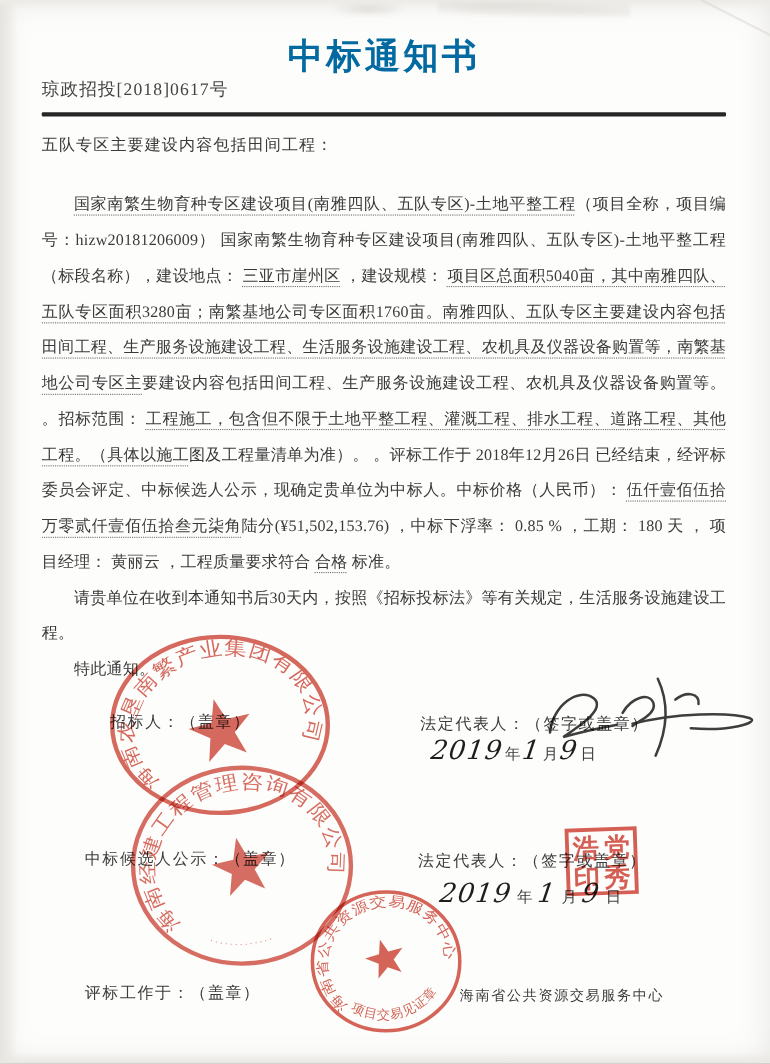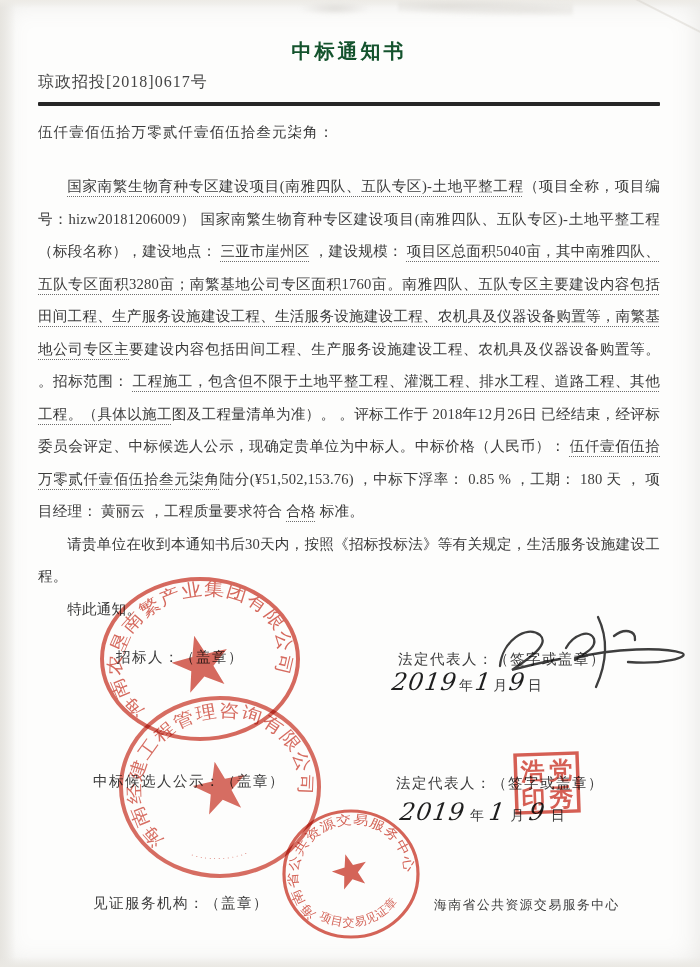--- a/index.html
+++ b/index.html
@@ -23,36 +23,36 @@
   .smudge2 { position:absolute; left:398px; top:0; width:175px; height:16px;
              background:radial-gradient(ellipse at 30% 40%,#cfccc6,rgba(255,255,255,0) 60%),
                         radial-gradient(ellipse at 75% 60%,#d6d3cd,rgba(255,255,255,0) 65%);
              filter:blur(1.5px); opacity:.5; }
   .streak   { position:absolute; left:592px; top:14px; width:150px; height:2px;
               background:#d8d4cd; transform:rotate(27deg); opacity:.5; filter:blur(.4px); }
 
   
   .doc { position:absolute; left:38px; top:36px; width:622px; }
   .title { margin:0; text-align:center; font-family:"Liberation Sans","DejaVu Sans",sans-serif;
-           font-size:20px; font-weight:bold; letter-spacing:3px; color:#14532d; line-height:30px; }
+           font-size:32px; font-weight:bold; letter-spacing:3px; color:#0369a1; line-height:30px; }
   .docno { font-size:16px; letter-spacing:1px; color:#444;
            margin-top:6px; line-height:20px; }
   .rule  { margin-top:10px; height:4px; background:#262626; border-radius:1px; }
   .addressee { margin-top:16px; font-size:14.6px; line-height:20px; letter-spacing:1px; }
   .para { margin:0; font-size:14.6px; line-height:32.5px; letter-spacing:.2px;
           text-align:justify; }
   .para.first { margin-top:28px; text-indent:2em; }
   .para.indent { text-indent:2em; }
   .para.closing { margin-top:0; }
   .u { text-decoration:underline dotted; text-decoration-color:#6e6e6e;
        text-decoration-thickness:1px; text-underline-offset:4.5px; }
 
   
   .lbl { position:absolute; font-size:14.5px; letter-spacing:1.5px; color:#3c3c3c;
-         line-height:18px; white-space:nowrap;padding-left:16px; }
+         line-height:18px; white-space:nowrap; }
   .hwdate { position:absolute; display:flex; align-items:baseline; color:#1e1e1e;
             white-space:nowrap; }
   .hwdate .hw { font-family:"DejaVu Serif","Liberation Serif",serif; font-style:italic;
                 font-size:24px; transform:skewX(-8deg); letter-spacing:1px; }
   .hwdate .pr { font-size:14px; color:#3c3c3c; padding:0 2px; }
   .hwdate.spaced .pr { padding:0 5px; }
 
   
   svg.stamp { position:absolute; mix-blend-mode:multiply; }
   .stamp text { font-family:"Liberation Serif","DejaVu Serif",serif; }
@@ -66,21 +66,21 @@
   <div class="edge-top"></div>
   <div class="edge-bottom"></div>
   <div class="smudge1"></div>
   <div class="smudge2"></div>
   <div class="streak"></div>
 
   <div class="doc">
     <h1 class="title">中标通知书</h1>
     <div class="docno">琼政招投[2018]0617号</div>
     <div class="rule"></div>
-    <div class="addressee">伍仟壹佰伍拾万零贰仟壹佰伍拾叁元柒角：</div>
+    <div class="addressee">五队专区主要建设内容包括田间工程：</div>
     <p class="para first"><span class="u">国家南繁生物育种专区建设项目(南雅四队、五队专区)-土地平整工程</span><span>（项目全称，项目编号：hizw20181206009） 国家南繁生物育种专区建设项目(南雅四队、五队专区)-土地平整工程 （标段名称），建设地点： </span><span class="u">三亚市崖州区</span><span> ，建设规模： </span><span class="u">项目区总面积5040亩，其中南雅四队、五队专区面积3280亩；南繁基地公司专区面积1760亩。南雅四队、五队专区主要建设内容包括田间工程、生产服务设施建设工程、生活服务设施建设工程、农机具及仪器设备购置等，南繁基地公司专区主</span><span>要建设内容包括田间工程、生产服务设施建设工程、农机具及仪器设备购置等。 。招标范围： </span><span class="u">工程施工，包含但不限于土地平整工程、灌溉工程、排水工程、道路工程、其他工程。（具体以施工</span><span>图及工程量清单为准）。 。评标工作于 2018年12月26日 已经结束，经评标委员会评定、中标候选人公示，现确定贵单位为中标人。中标价格（人民币）： </span><span class="u">伍仟壹佰伍拾万零贰仟壹佰伍拾叁元柒角</span><span>陆分(¥51,502,153.76) ，中标下浮率： 0.85 % ，工期： 180 天 ， 项目经理： 黄丽云 ，工程质量要求符合 </span><span class="u">合格</span><span> 标准。</span></p>
     <p class="para indent">请贵单位在收到本通知书后30天内，按照《招标投标法》等有关规定，生活服务设施建设工程。</p>
     <p class="para indent closing">特此通知。</p>
   </div>
 
   <div class="lbl" style="left:100px; top:648px;">招标人：（盖章）</div>
   <div class="lbl" style="left:382px; top:650px;">法定代表人：（签字或盖章）</div>
   <div class="hwdate" style="left:392px; top:668px;">
     <span class="hw">2019</span>
     <span class="pr">年</span>
@@ -94,21 +94,21 @@
   <div class="lbl" style="left:380px; top:774px;">法定代表人：（签字或盖章）</div>
   <div class="hwdate spaced" style="left:400px; top:798px;">
     <span class="hw">2019</span>
     <span class="pr">年</span>
     <span class="hw">1</span>
     <span class="pr">月</span>
     <span class="hw">9</span>
     <span class="pr">日</span>
   </div>
 
-  <div class="lbl" style="left:77px; top:894px;">见证服务机构：（盖章）</div>
+  <div class="lbl" style="left:77px; top:894px;">评标工作于：（盖章）</div>
   <div class="lbl" style="left:418px; top:896px; font-size:12.8px;">海南省公共资源交易服务中心</div>
 
   <svg class="stamp" style="left:486px; top:608px;" width="210" height="85" viewBox="0 0 210 85">
     <g fill="none" stroke="#2e2e2e" stroke-width="2.3" stroke-linecap="round" opacity=".92">
       <path d="M 14,58 C 16,34 40,16 54,27 C 64,36 44,50 26,62 C 40,58 58,54 74,51"></path>
       <path d="M 80,40 C 88,26 104,21 108,31 C 111,41 95,47 89,52"></path>
       <path d="M 112,9 C 121,28 123,50 110,79"></path>
       <path d="M 89,50 C 128,40 178,39 196,45 C 205,49 176,57 142,54"></path>
       <path d="M 128,28 C 138,20 150,22 149,32"></path>
     </g>

